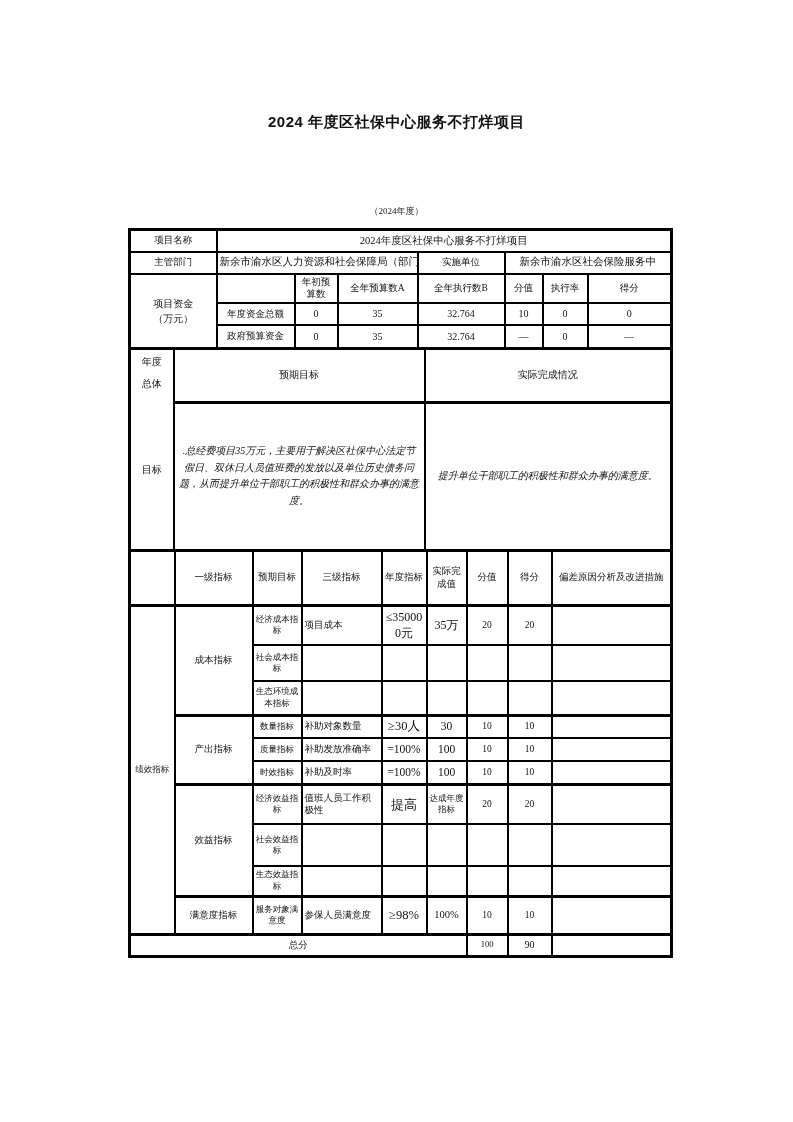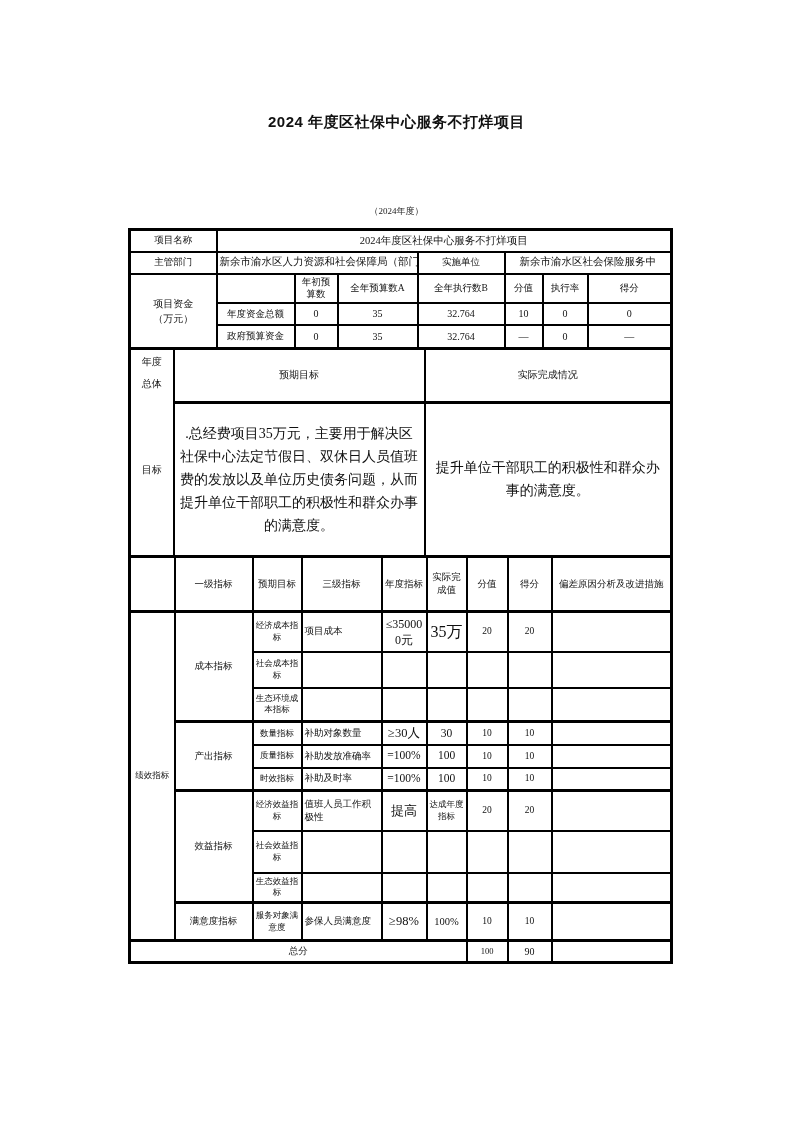--- a/index.html
+++ b/index.html
@@ -35,29 +35,29 @@
     border:2px solid #000;
     text-align:center;vertical-align:middle;
     font-size:9.5px;line-height:1.35;
     padding:1px 2px;overflow:hidden;
     word-break:break-all;
   }
   .s10{font-size:10px;}
   .s105{font-size:10.5px;white-space:nowrap;}
   .s11{font-size:12px;}
   .s115{font-size:11.5px;}
-  .s12{font-size:16px;}
+  .s12{font-size:12px;}
   .s125{font-size:12.5px;}
   .s13{font-size:13px;}
   .s85{font-size:8.5px;}
   .left{text-align:left;}
   .goal-label{vertical-align:top;}
   .goal-label .gl{display:block;line-height:22px;font-size:10px;}
   .goal-label .gl3{margin-top:64px;}
-  .goal-text{font-size:14px;line-height:1.65;padding:18px 4px;}
+  .goal-text{font-size:10px;line-height:1.65;padding:18px 4px;font-style:italic;}
   .hdrB td{border-bottom:3px solid #000;}
   .thickTop td{border-top:3px solid #000;}
   .hdr-thick{border-bottom:3px solid #000 !important;}
   .fundlbl span{display:block;line-height:1.5;font-size:10px;}
   .page-number{
     position:absolute;top:1043px;left:0;width:100%;
     text-align:center;font-size:15px;letter-spacing:1px;
   }
 </style>
 </head>

